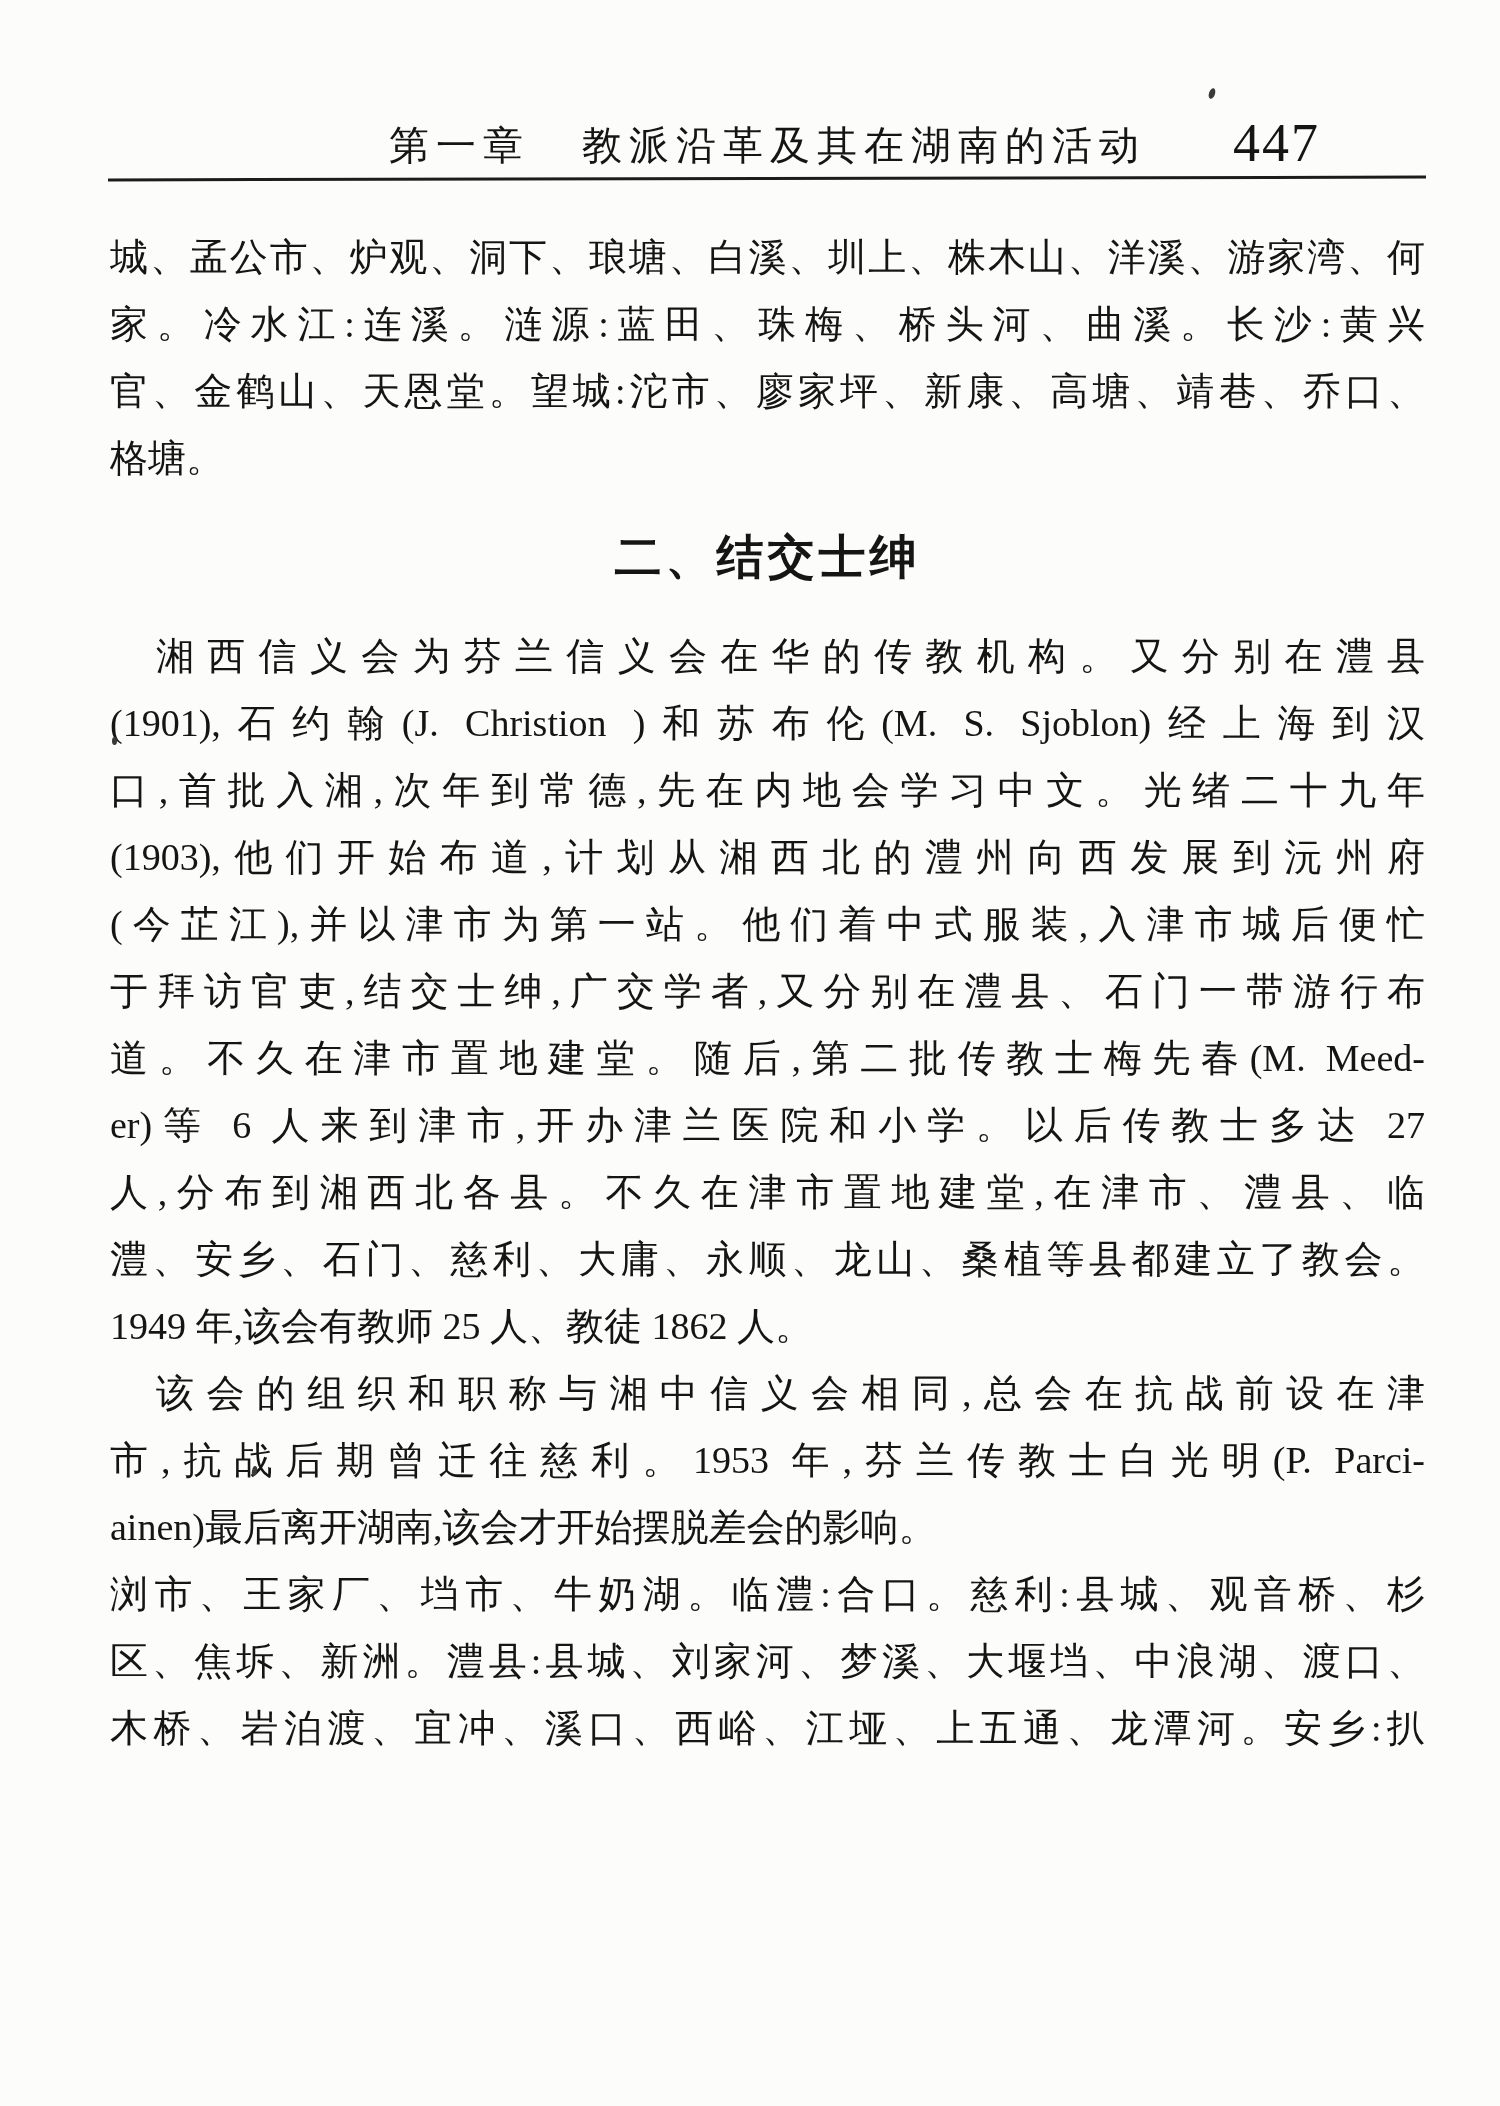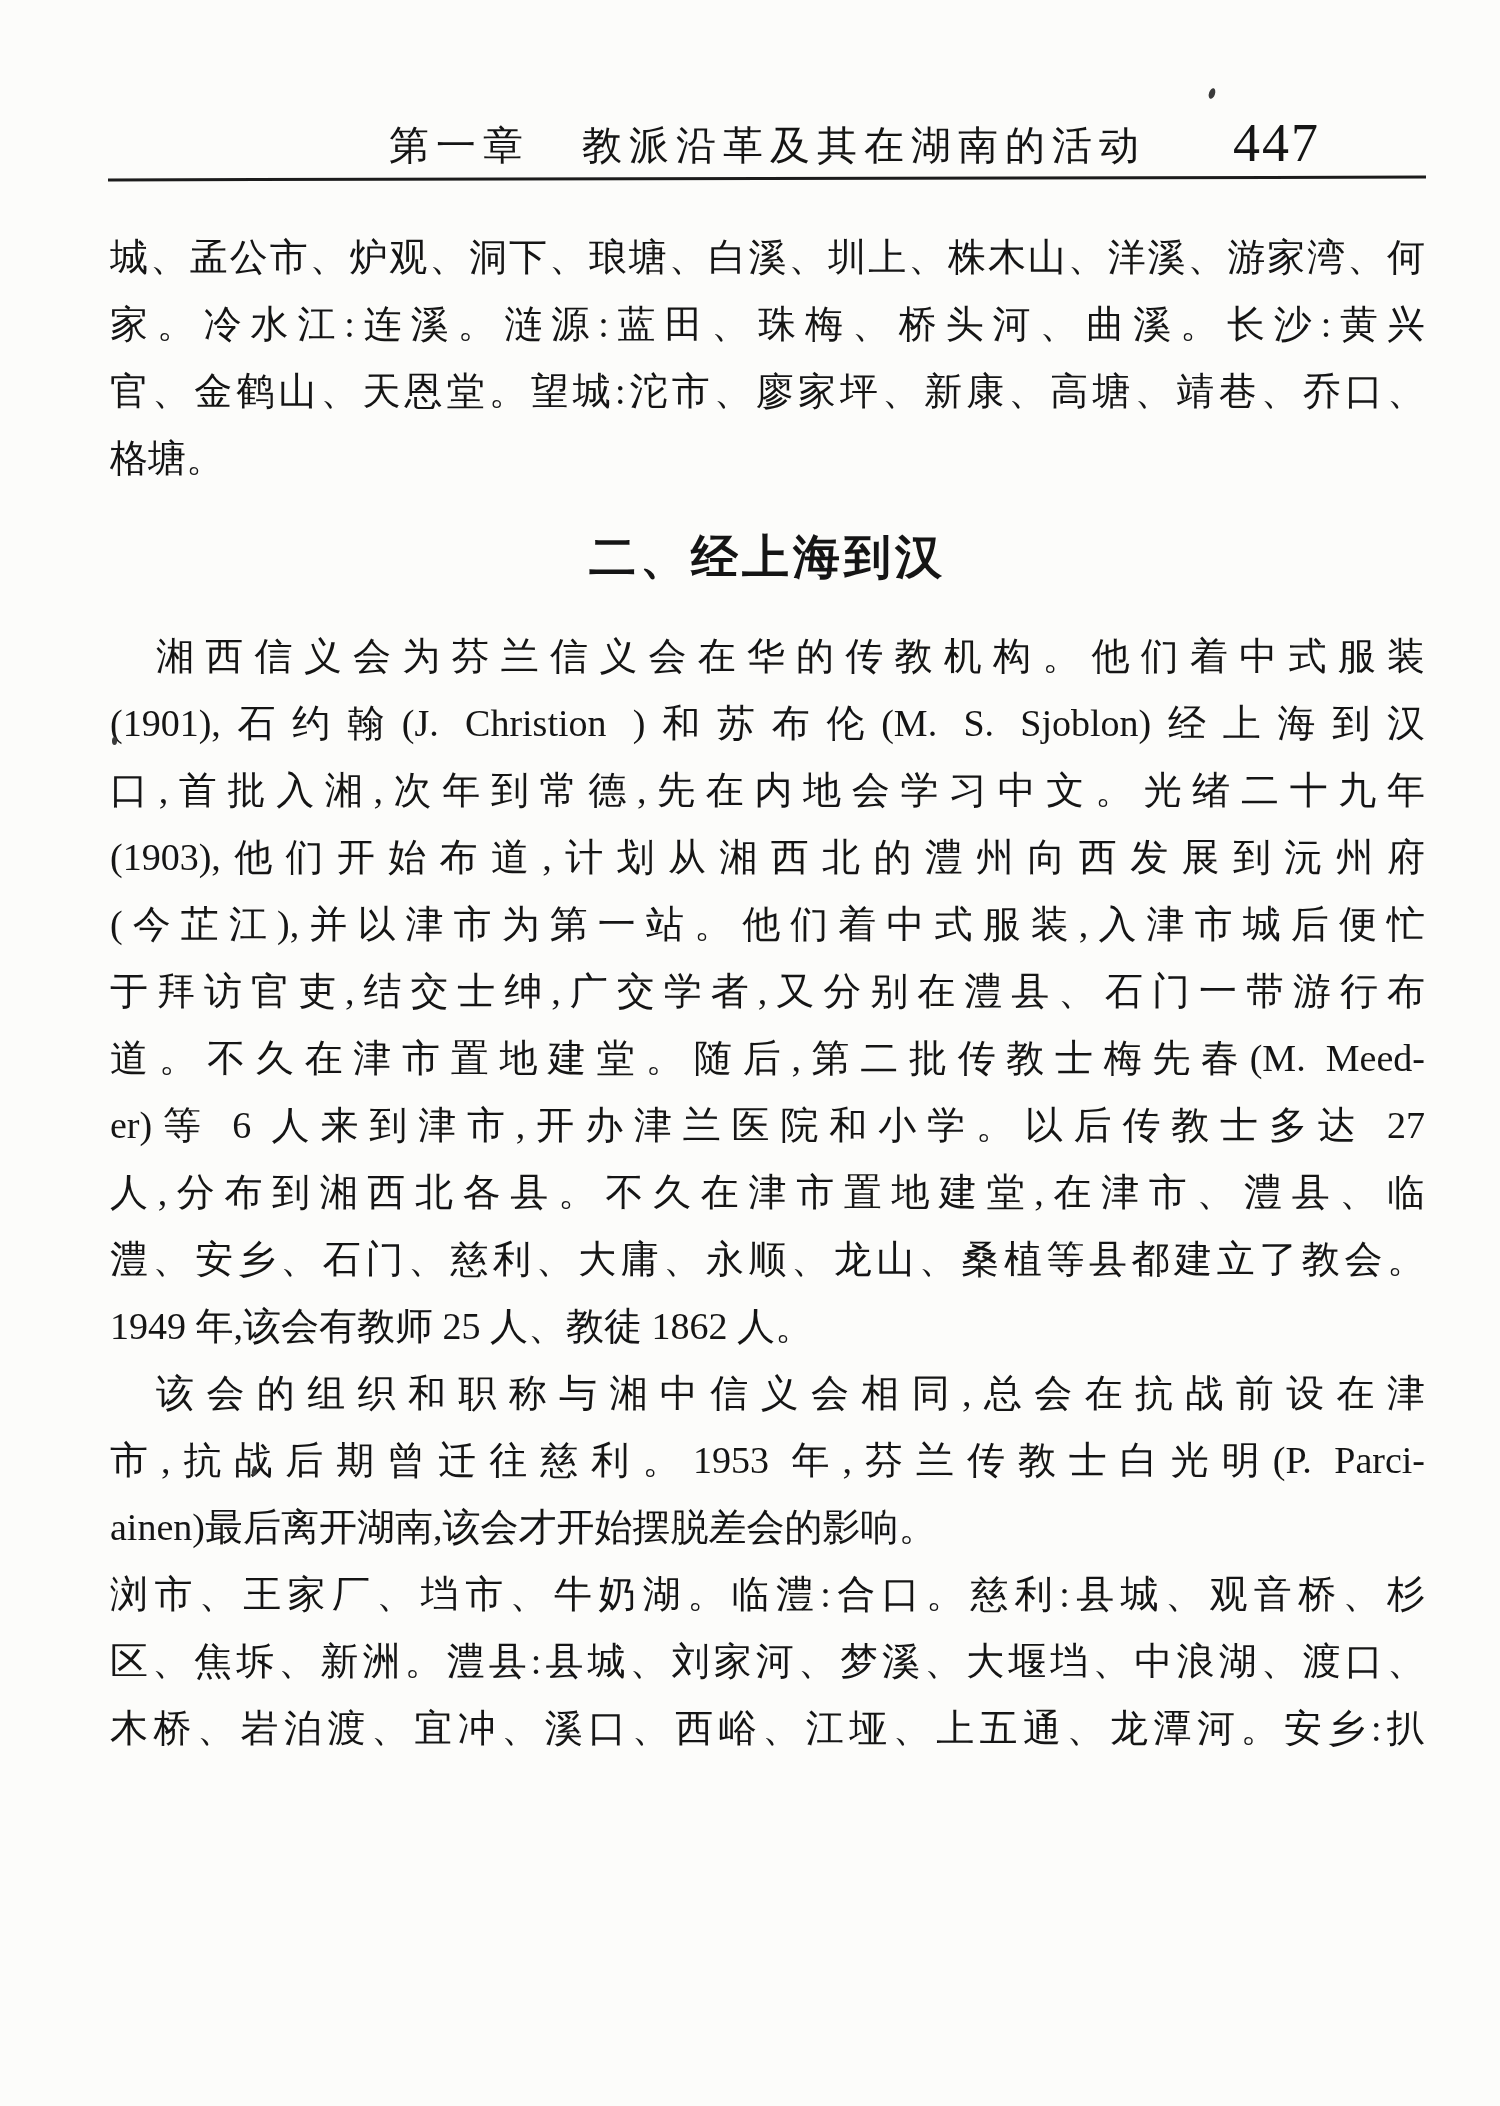--- a/index.html
+++ b/index.html
@@ -96,23 +96,23 @@
 
   <div class="rule"></div>
 
   <div class="body-text">
     <div>
         <div class="line">城、孟公市、炉观、洞下、琅塘、白溪、圳上、株木山、洋溪、游家湾、何</div>
         <div class="line">家。冷水江:连溪。涟源:蓝田、珠梅、桥头河、曲溪。长沙:黄兴</div>
         <div class="line">官、金鹤山、天恩堂。望城:沱市、廖家坪、新康、高塘、靖巷、乔口、</div>
         <div class="line flush">格塘。</div>
       </div>
-    <h2 class="section-heading">二、经上海到汉</h2>
+    <h2 class="section-heading">二、结交士绅</h2>
     <div>
-        <div class="line indent">湘西信义会为芬兰信义会在华的传教机构。他们着中式服装</div>
+        <div class="line indent">湘西信义会为芬兰信义会在华的传教机构。又分别在澧县</div>
         <div class="line">(1901),石约翰(J. Christion )和苏布伦(M. S. Sjoblon)经上海到汉</div>
         <div class="line">口,首批入湘,次年到常德,先在内地会学习中文。光绪二十九年</div>
         <div class="line">(1903),他们开始布道,计划从湘西北的澧州向西发展到沅州府</div>
         <div class="line">(今芷江),并以津市为第一站。他们着中式服装,入津市城后便忙</div>
         <div class="line">于拜访官吏,结交士绅,广交学者,又分别在澧县、石门一带游行布</div>
         <div class="line">道。不久在津市置地建堂。随后,第二批传教士梅先春(M. Meed-</div>
         <div class="line">er)等 6 人来到津市,开办津兰医院和小学。以后传教士多达 27</div>
         <div class="line">人,分布到湘西北各县。不久在津市置地建堂,在津市、澧县、临</div>
         <div class="line">澧、安乡、石门、慈利、大庸、永顺、龙山、桑植等县都建立了教会。</div>
         <div class="line flush">1949 年,该会有教师 25 人、教徒 1862 人。</div>

